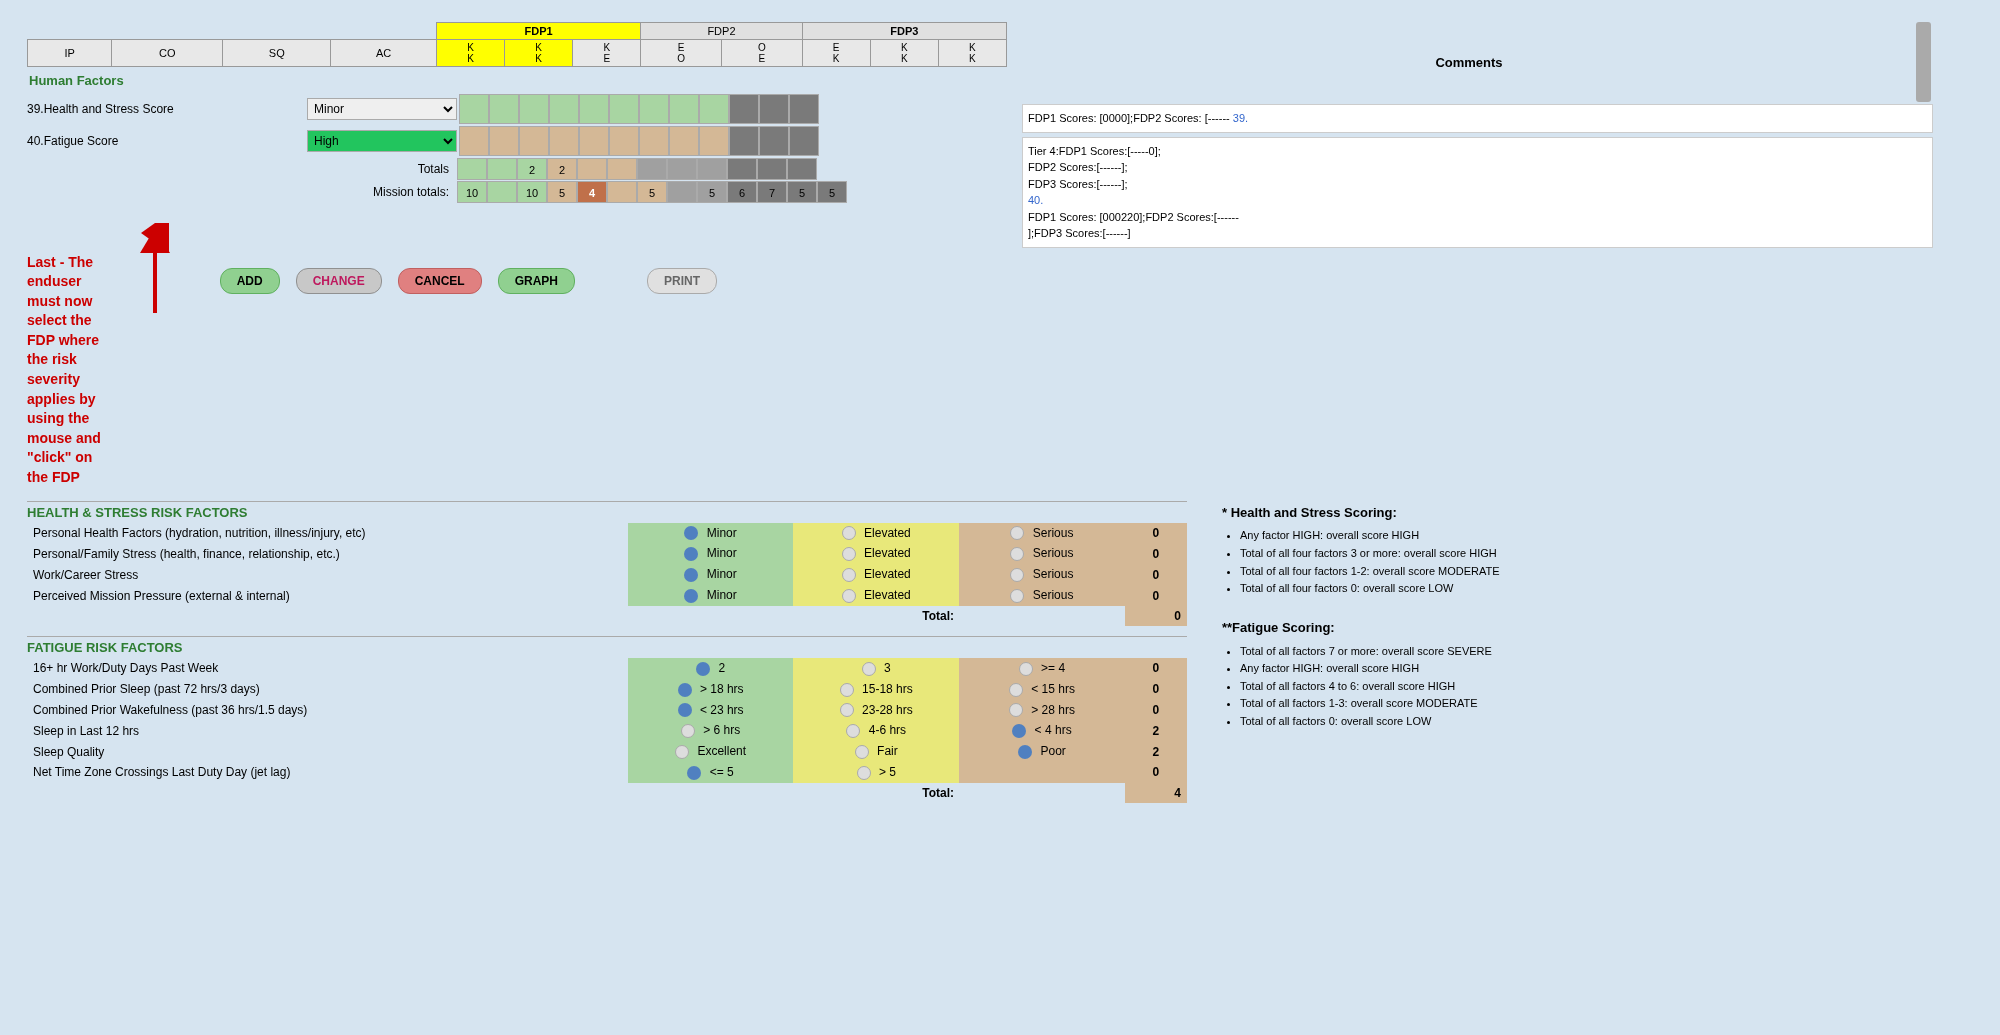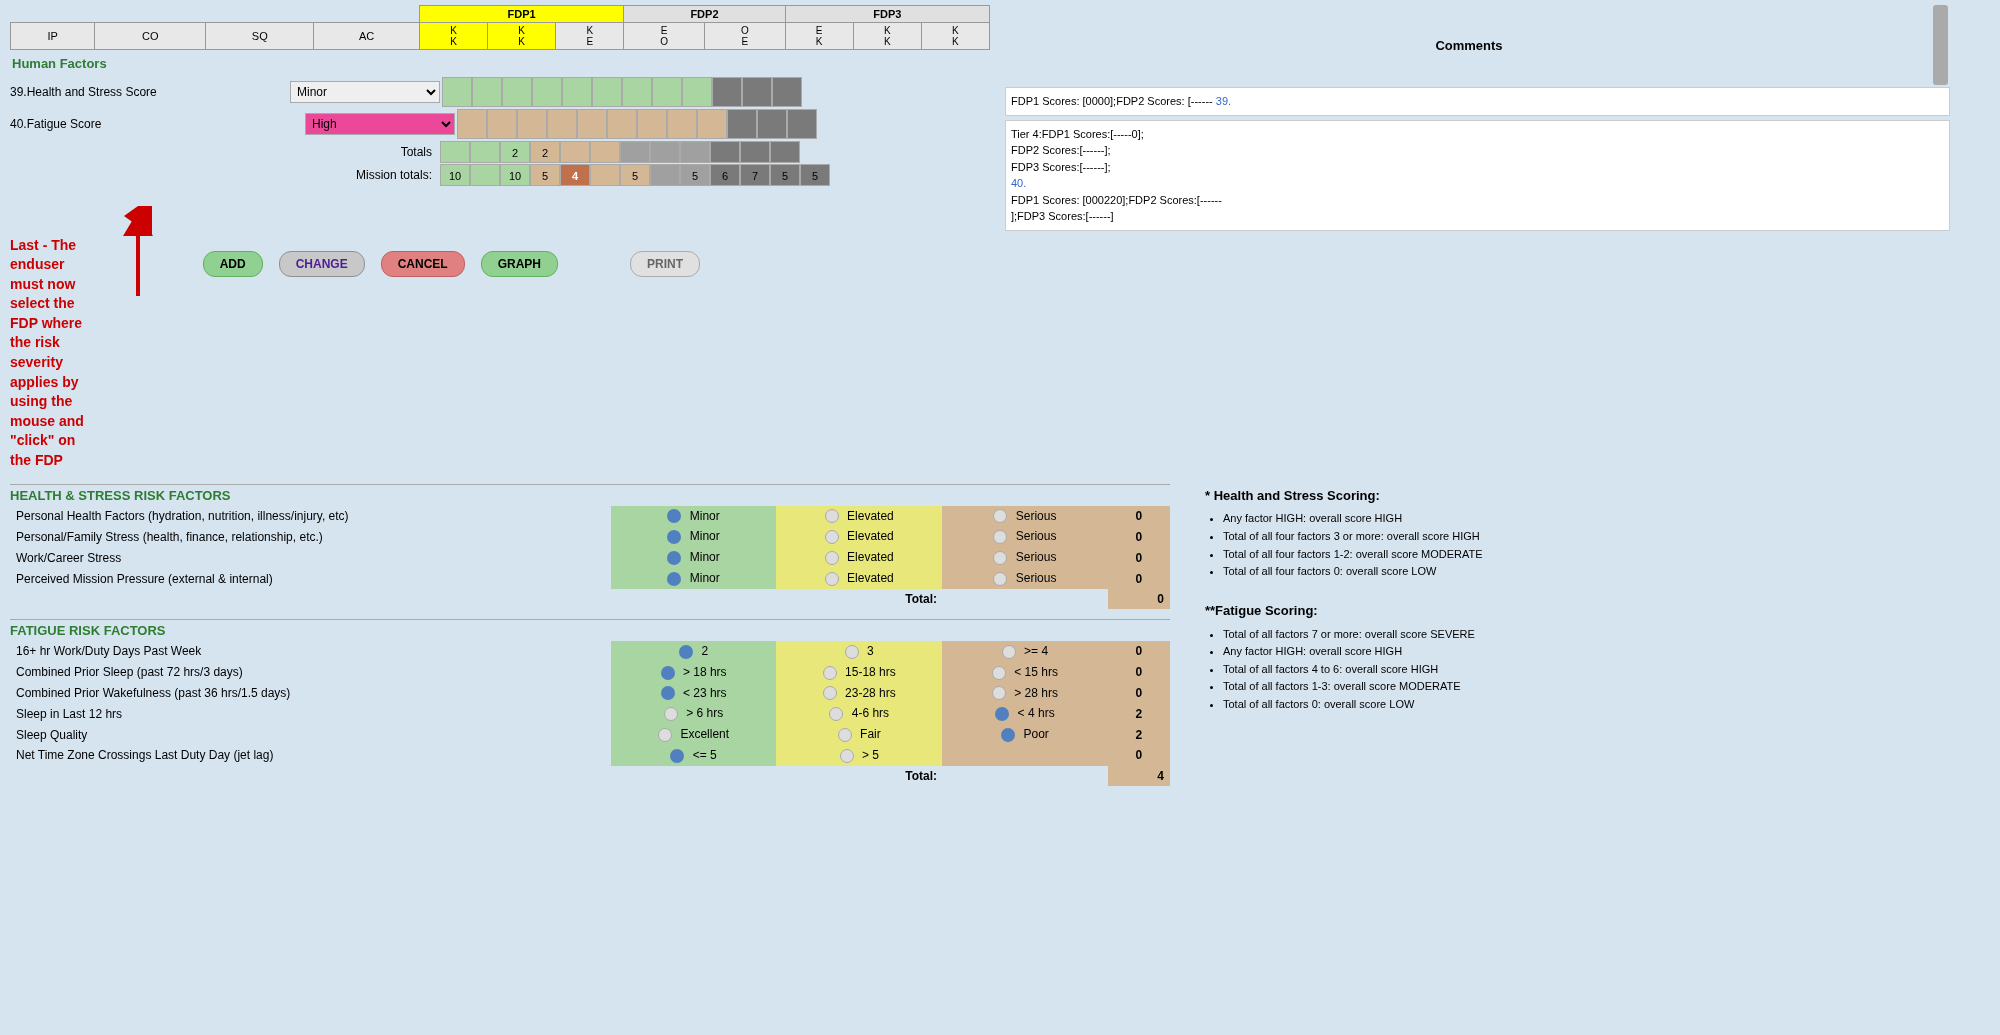--- a/index.html
+++ b/index.html
@@ -7,35 +7,35 @@
       font-family: Arial, sans-serif;
       font-size: 12px;
       background: #d6e4f0;
       min-height: 1035px;
       width: 2000px;
       overflow-x: auto;
     }
     .main-container {
       width: 1960px;
       background: #d6e4f0;
-      padding: 0;
+      padding: 17px;
     }
     
     .fdp-header-table {
       border-collapse: collapse;
       width: 100%;
     }
     .fdp-header-table th, .fdp-header-table td {
       border: 1px solid #999;
       text-align: center;
       padding: 2px 4px;
       font-size: 11px;
     }
     .fdp1-header { background: #ffff00; font-weight: bold; }
-    .fdp2-header { background: #ffffff; font-weight: bold; }
+    .fdp2-header { background: #ffffff; font-weight: normal; }
     .fdp3-header { background: #ffffff; font-weight: bold; }
     .yellow-cell { background: #ffff00; }
     .col-header { background: #e8e8e8; font-size: 10px; }
 
     
     .section-header {
       background: #d6e4f0;
       color: #2e7d32;
       font-weight: bold;
       font-size: 13px;
@@ -61,21 +61,21 @@
     .total-dark { background: #7a7a7a; }
     .btn {
       padding: 5px 16px;
       border-radius: 12px;
       border: 1px solid #aaa;
       cursor: pointer;
       font-size: 12px;
       font-weight: bold;
     }
     .btn-green { background: #90d090; border-color: #60b060; color: #000; }
-    .btn-gray { background: #c8c8c8; border-color: #909090; color: #4c1d95; }
+    .btn-gray { background: #c8c8c8; border-color: #909090; color: #be185d; }
     .btn-red { background: #e08080; border-color: #c06060; color: #000; }
     .btn-print { background: #e0e0e0; border-color: #aaa; color: #666; }
 
     
     .risk-section {
       padding: 0 10px;
       margin-top: 8px;
     }
     .risk-section-header {
       color: #2e7d32;
@@ -226,21 +226,21 @@
           <div style="width:30px;height:30px;background:#a8d5a2;border:1px solid #aaa;"></div>
           <div style="width:30px;height:30px;background:#a8d5a2;border:1px solid #aaa;"></div>
           <div style="width:30px;height:30px;background:#7a7a7a;border:1px solid #aaa;"></div>
           <div style="width:30px;height:30px;background:#7a7a7a;border:1px solid #aaa;"></div>
           <div style="width:30px;height:30px;background:#7a7a7a;border:1px solid #aaa;"></div>
         </div>
       </div>
 
       <div style="display:flex; align-items:center; margin: 2px 0;">
         <div style="width:280px; font-size:12px;">40.Fatigue Score</div>
-        <select class="hf-select" style="background:#ec4899;margin-left:15px;">
+        <select class="hf-select" style="background:#22c55e;">
           <option>Low</option>
           <option>Moderate</option>
           <option selected="">High</option>
           <option>Severe</option>
         </select>
 
         <div style="display:flex; margin-left:2px;">
           <div style="width:30px;height:30px;background:#d4b896;border:1px solid #aaa;"></div>
           <div style="width:30px;height:30px;background:#d4b896;border:1px solid #aaa;"></div>
           <div style="width:30px;height:30px;background:#d4b896;border:1px solid #aaa;"></div>

